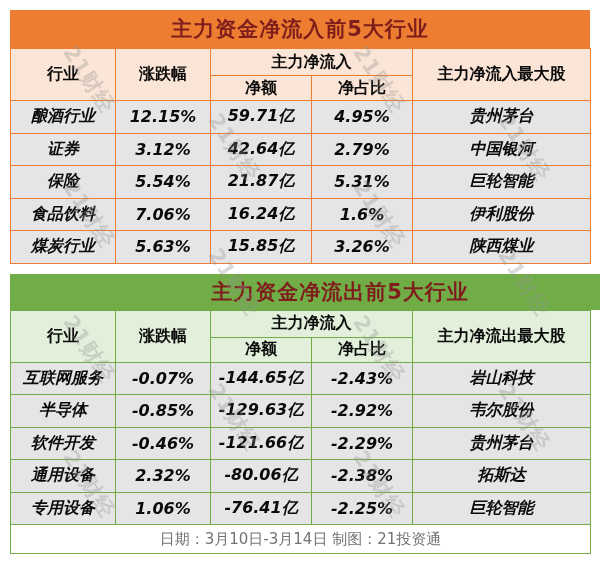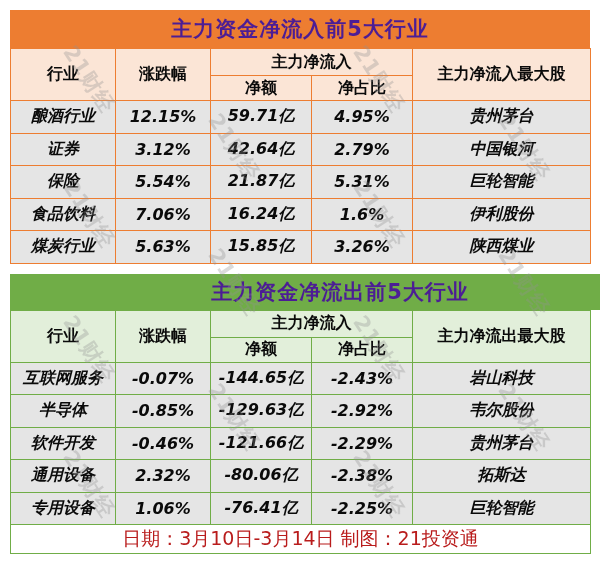--- a/index.html
+++ b/index.html
@@ -5,21 +5,21 @@
   html,body{margin:0;padding:0;background:#ffffff;}
   body{
     width:600px;height:569px;
     font-family:"DejaVu Sans","Liberation Sans",sans-serif;
     color:#111;
   }
   .canvas{position:relative;width:600px;height:569px;overflow:hidden;background:#fff;}
   .sheet{position:absolute;left:10px;top:10px;width:580px;}
 
   .title-bar{
-    width:580px;text-align:center;color:#4c1d95;font-weight:bold;
+    width:580px;text-align:center;color:#7f1d1d;font-weight:bold;
     font-size:21px;letter-spacing:1px;
   }
   .title-bar.orange{background:var(--orange,#ED7D31);height:38px;line-height:38px;}
   .title-bar.green{background:var(--green,#70AD47);height:36px;line-height:36px;margin-top:10px;padding-left:40px;}
 
   table{border-collapse:collapse;width:580px;table-layout:fixed;}
   col.c1{width:105px;} col.c2{width:95px;} col.c3{width:101px;}
   col.c4{width:101px;} col.c5{width:178px;}
 
   th,td{
@@ -30,21 +30,21 @@
   .inflow-table th,.inflow-table td{border:1.5px solid var(--orange,#ED7D31);}
   .outflow-table th,.outflow-table td{border:1.5px solid var(--green,#70AD47);}
 
   .inflow-table thead th{background:var(--peach,#FBE5D6);}
   .outflow-table thead th{background:var(--light_green,#E2EFDA);}
   thead tr.hr1 th{height:26px;}
   thead tr.hr2 th{height:24px;margin-left:48px;}
   tbody td{height:31.5px;background:#e5e5e5;font-style:italic;}
 
   tfoot td{
-    height:28px;background:#fff;font-weight:normal;font-size:19px;color:#b91c1c;
+    height:28px;background:#fff;font-weight:normal;font-size:15px;color:#737373;
   }
 
   .wm-layer{position:absolute;left:0;top:0;width:600px;height:569px;pointer-events:none;z-index:5;}
   .wm{
     position:absolute;white-space:nowrap;
     font-size:21px;font-weight:bold;color:rgba(145,145,145,0.33);
     transform:rotate(57deg);transform-origin:0 0;letter-spacing:1px;
   }
 </style>
 </head>

